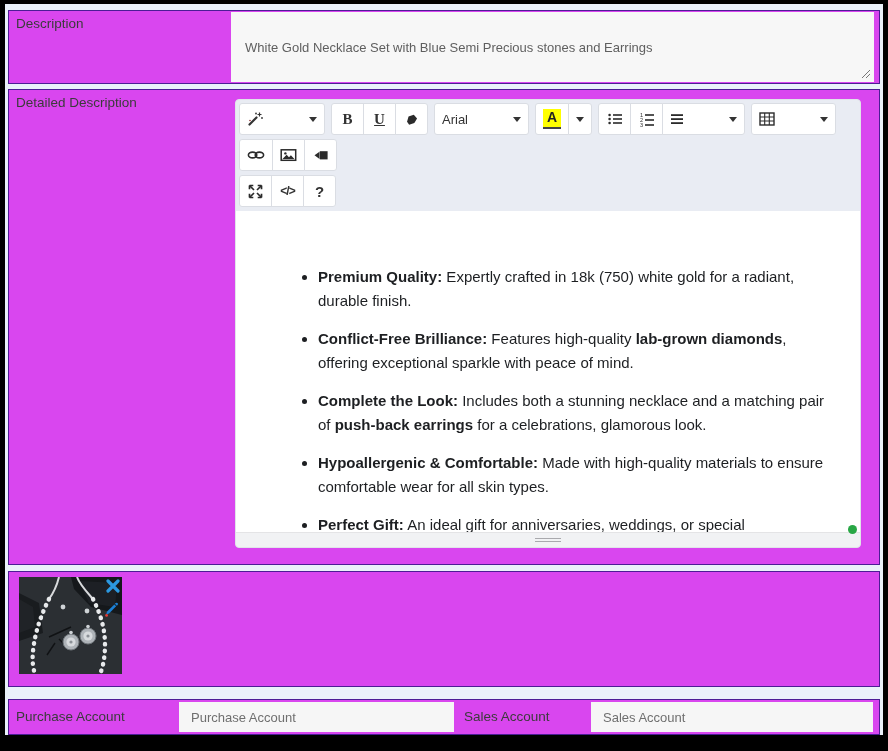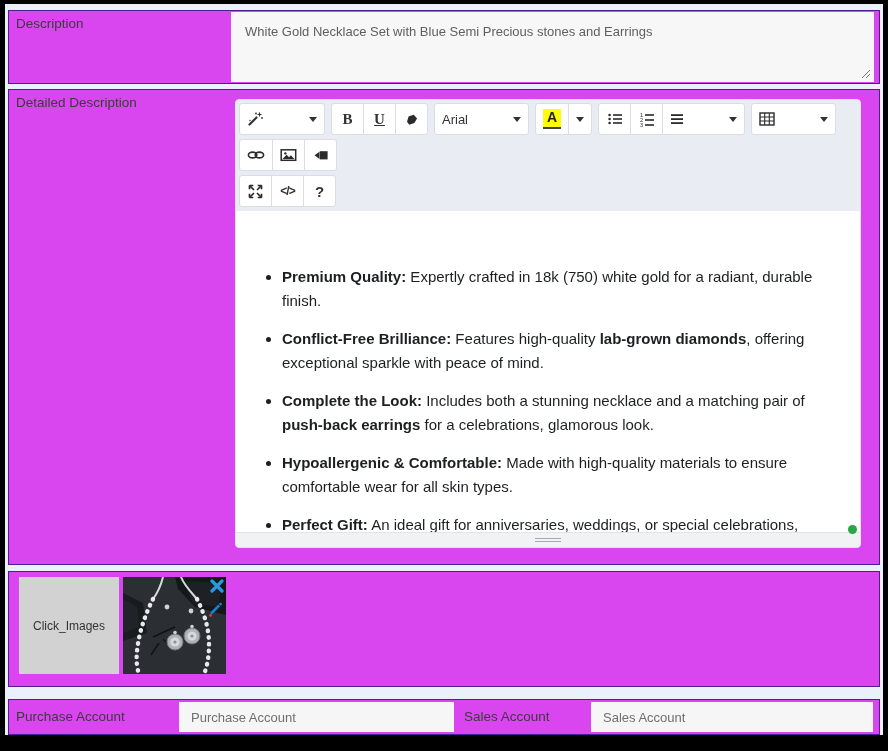--- a/index.html
+++ b/index.html
@@ -11,21 +11,21 @@
 
   .row { background:#d946ef; border:1px solid #4c1d95; display:flex; width:872px; margin:0 auto; }
   .row-label { width:222px; padding:5px 0 0 7px; font-size:13.5px; color:#3b3b3b; flex:0 0 auto; }
 
   
   .row-description { height:74px; margin-bottom:5px; }
   .desc-field-wrap { flex:1; position:relative; margin:1px 5px 1px 0; }
   .desc-textarea {
     width:100%; height:100%; background:#f7f7f7; border:none; resize:none;
     font-family:"Liberation Sans",sans-serif; font-size:13px; color:#5f5f5f;
-    padding:12px 14px; outline:none;
+    padding:28px 14px; outline:none;
   }
   .resize-glyph { position:absolute; right:3px; bottom:3px; cursor:nwse-resize; }
 
   
   .row-detailed { height:476px; margin-bottom:6px; }
   .editor-panel {
     width:626px; height:449px; margin-top:9px; margin-left:4px;
     border:1px solid #e0e4e9; border-radius:4px; background:#e9ecf3;
     display:flex; flex-direction:column; position:relative;
   }
@@ -48,21 +48,21 @@
   .color-chip { background:#ffff00; padding:0 4px 1px 4px; font-weight:700; font-size:14px;
                 color:#222; border-bottom:2px solid #444; line-height:17px; }
   .code-glyph { font-size:12px; font-weight:700; letter-spacing:-1px; }
   .help-glyph { font-size:15px; font-weight:700; }
 
   .editor-content {
     background:#fff; height:357px; overflow:hidden;
     padding:54px 26px 0 24px; font-size:15px; color:#1d1f22; line-height:24px;
   }
   .editor-content ul { padding-left:22px; }
-  .editor-content li { margin-bottom:14px; }
+  .editor-content li { margin-bottom:14px;margin-left:36px; }
   .editor-content b { font-weight:700; }
 
   .editor-statusbar {
     height:17px; background:#f1f2f4; border-top:1px solid #e4e4e6;
     border-radius:0 0 4px 4px; display:flex; align-items:center; justify-content:center;
   }
   .drag-lines { width:26px; cursor:ns-resize; }
   .drag-lines div { height:1px; background:#a9a9ad; margin:2px 0; }
   .autosave-dot { position:absolute; right:3px; bottom:13px; width:9px; height:9px;
                   border-radius:50%; background:#28a745; }
@@ -252,21 +252,20 @@
             <div></div>
               <div></div>
           </div>
         </div>
         <span class="autosave-dot"></span>
       </div>
     </div>
 
     <div class="row row-images">
       <div class="thumbs">
-        <button class="thumb-btn">Click_Images</button>
         <div class="photo-thumb">
           <svg class="photo" width="103" height="97" viewBox="0 0 103 97">
             <rect width="103" height="97" fill="#2b2f33"></rect>
             <polygon points="52,0 103,0 103,38 72,30 55,12" fill="#15181b"></polygon>
             <polygon points="60,4 98,6 96,30 70,26" fill="#1f2328" opacity="0.8"></polygon>
             <polygon points="0,16 20,26 24,56 0,64" fill="#191c1f"></polygon>
             <polygon points="0,22 14,30 16,50 0,56" fill="#23272b" opacity="0.7"></polygon>
             <path d="M30 60 L52 50 M36 66 L28 78 M40 62 L50 72" stroke="#101214" stroke-width="1.4"></path>
             <path d="M40 0 C38 8 36 14 30 22" stroke="#d8dadc" stroke-width="2" fill="none"></path>
             <path d="M58 0 C61 8 67 14 74 22" stroke="#d8dadc" stroke-width="2" fill="none"></path>

